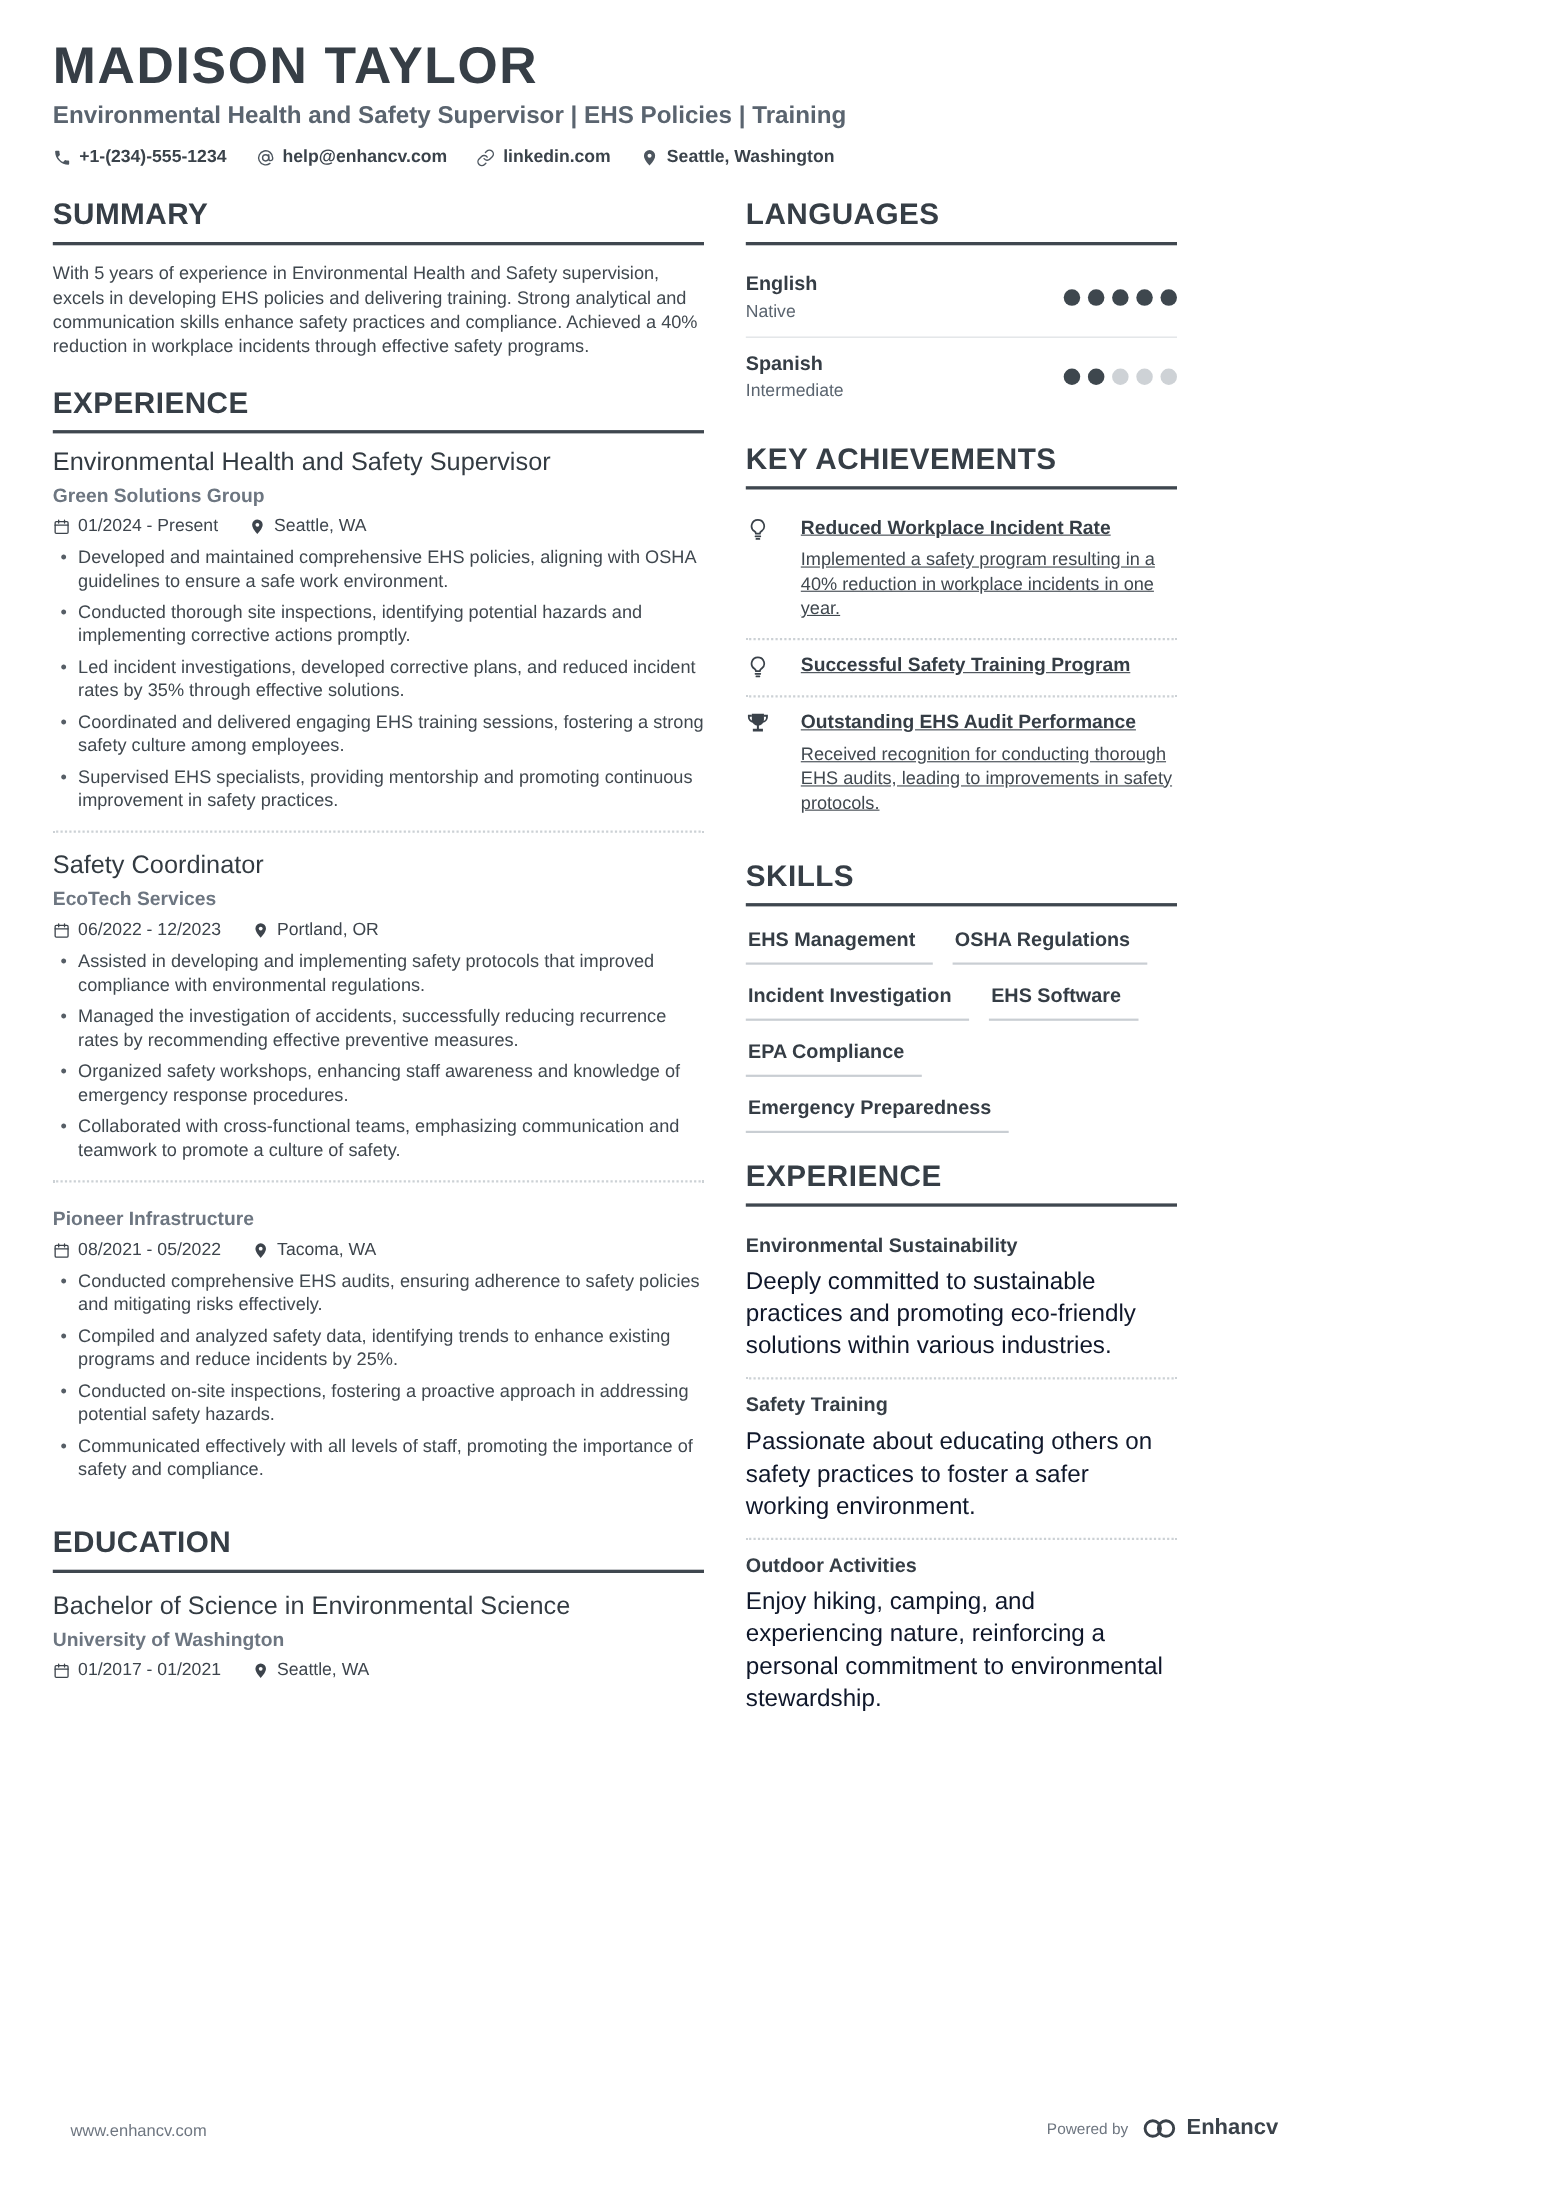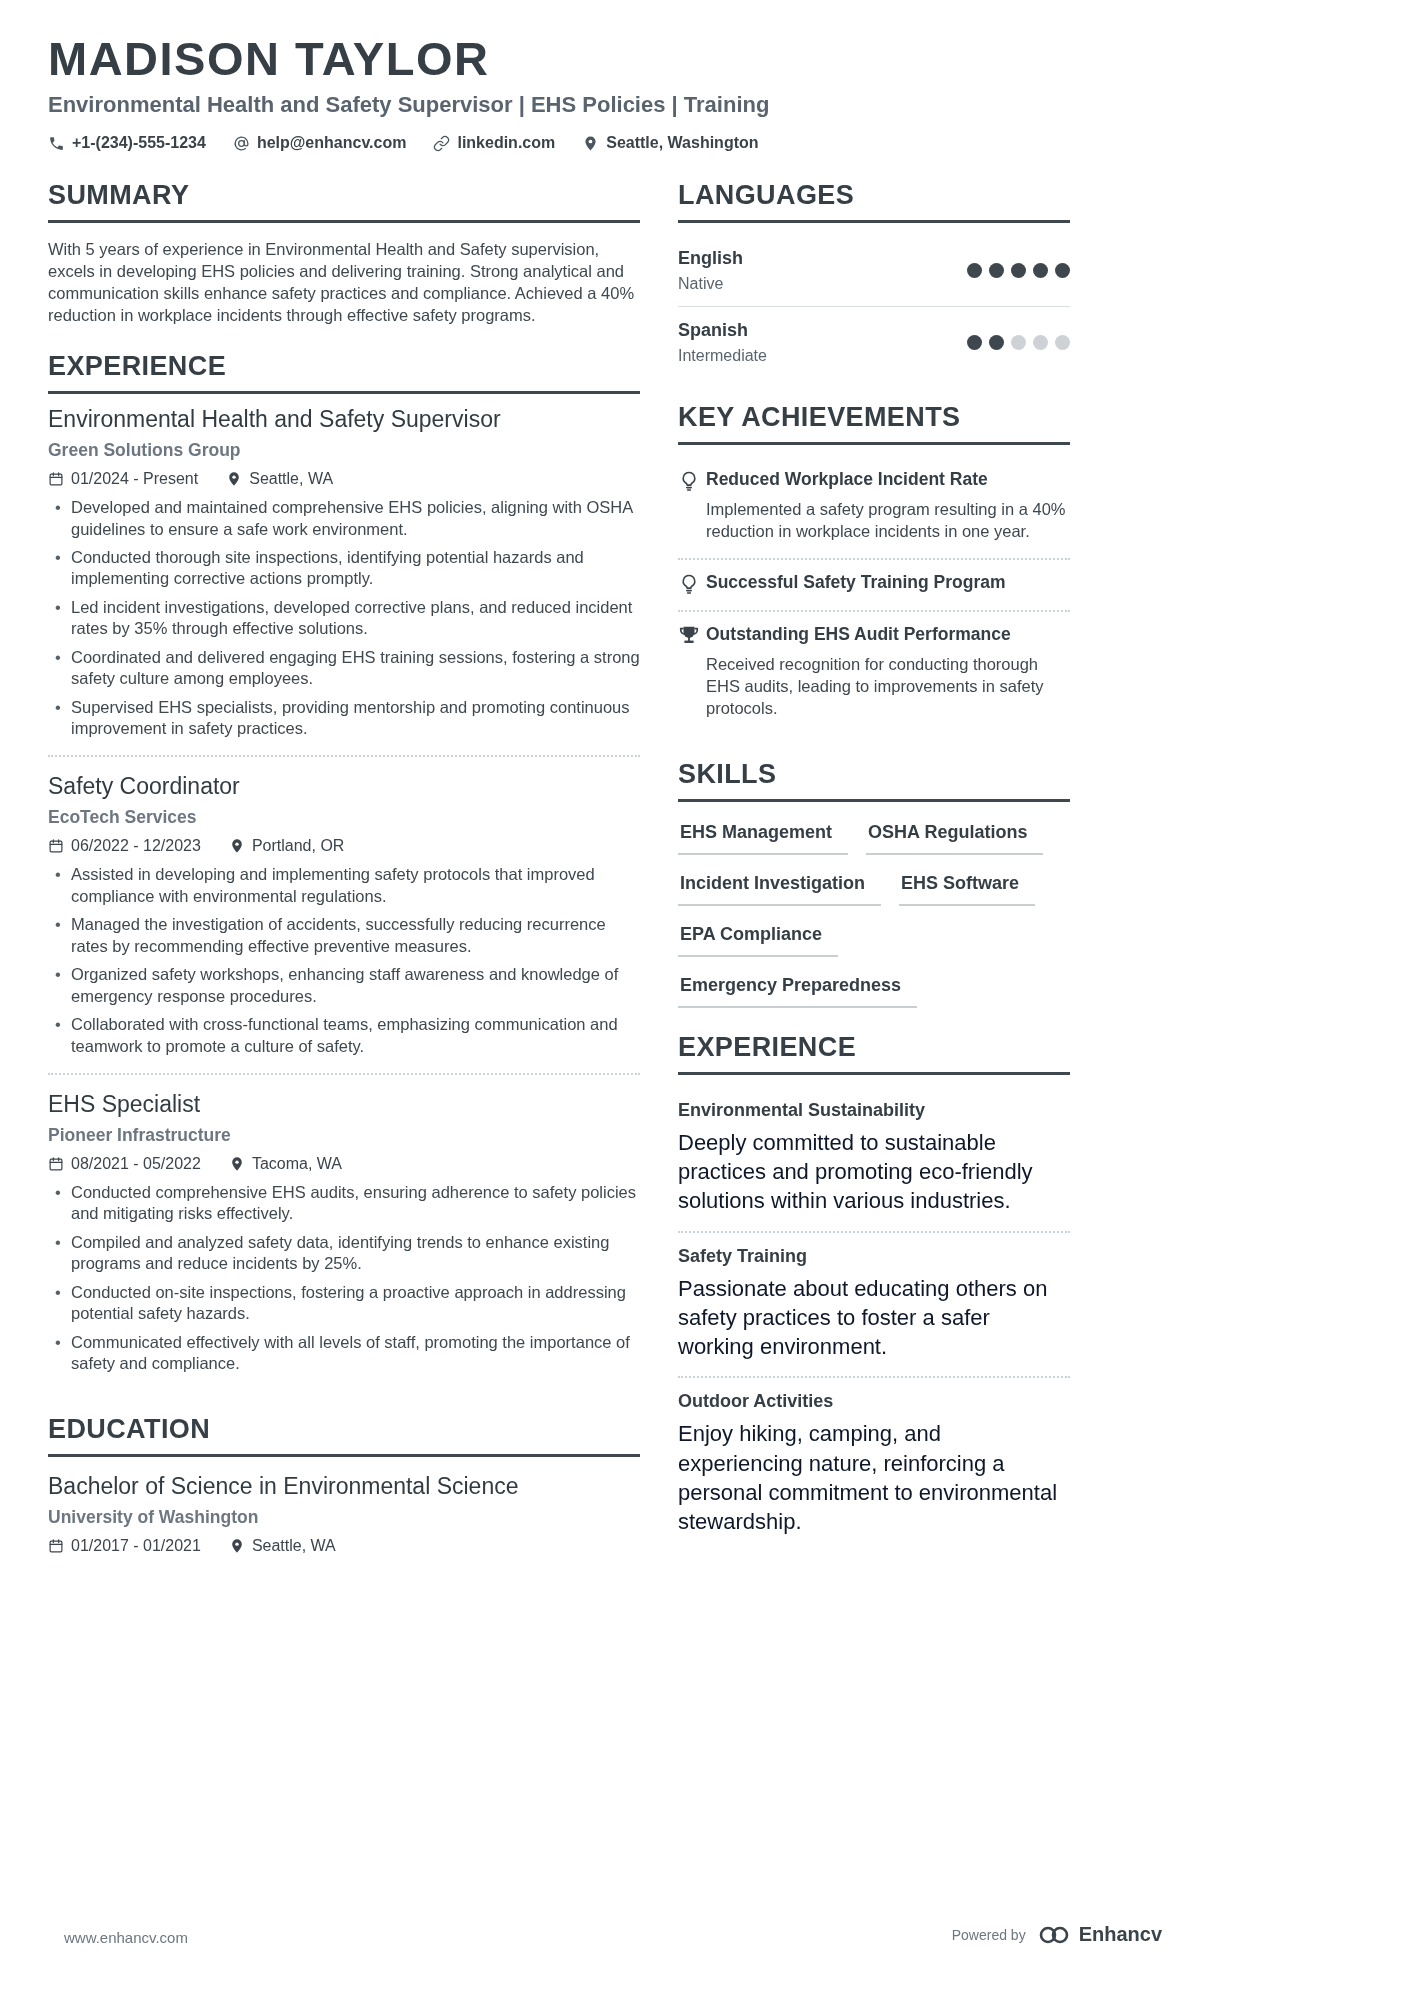--- a/index.html
+++ b/index.html
@@ -41,21 +41,21 @@
   
   .lang-item { display:flex; justify-content:space-between; align-items:center; padding:13px 0; }
   .lang-item + .lang-item { border-top:1px solid #d9dde0; }
   .lang-name { font-size:18px; font-weight:700; color:#353d45; }
   .lang-level { font-size:16px; color:#5a646f; margin-top:6px; }
   .dots { display:flex; gap:7px; }
   .dot { width:15px; height:15px; border-radius:50%; background:#ced2d6; }
   .dot.filled { background:#3e474e; }
 
   
-  .ach-item { display:flex; gap:6px; padding:12px 0 15px; }
+  .ach-item { display:flex; gap:28px; padding:12px 0 15px;text-decoration:underline; }
   .ach-item + .ach-item { border-top:2px dotted #ccd1d5; }
   .ach-icon { width:22px; height:22px; color:#3a424a; flex:none; margin-top:1px; }
   .ach-title { font-size:17.5px; font-weight:700; color:#353d45; line-height:1.25; }
   .ach-text { font-size:16.5px; line-height:1.33; color:#40484f; margin-top:8px; }
 
   
   .skills-wrap { display:flex; flex-wrap:wrap; column-gap:30px; row-gap:20px; padding-top:8px;gap:18px; }
   .skill { font-size:18px; font-weight:700; color:#353d45; padding:0 16px 10px 2px; border-bottom:2px solid #c9ced3; }
 
   
@@ -218,21 +218,20 @@
 
                   <li>Managed the investigation of accidents, successfully reducing recurrence rates by recommending effective preventive measures.</li>
 
                   <li>Organized safety workshops, enhancing staff awareness and knowledge of emergency response procedures.</li>
 
                   <li>Collaborated with cross-functional teams, emphasizing communication and teamwork to promote a culture of safety.</li>
                 </ul>
             </div>
 
             <div class="job">
-              <div class="job-title">EHS Specialist</div>
               <div class="job-company">Pioneer Infrastructure</div>
               <div class="meta-row">
                 <span class="meta">
                   <svg class="ic">
                     <use href="#i-cal"></use>
                   </svg>
                   <span>08/2021 - 05/2022</span>
                 </span>
                 <span class="meta">
                   <svg class="ic">

